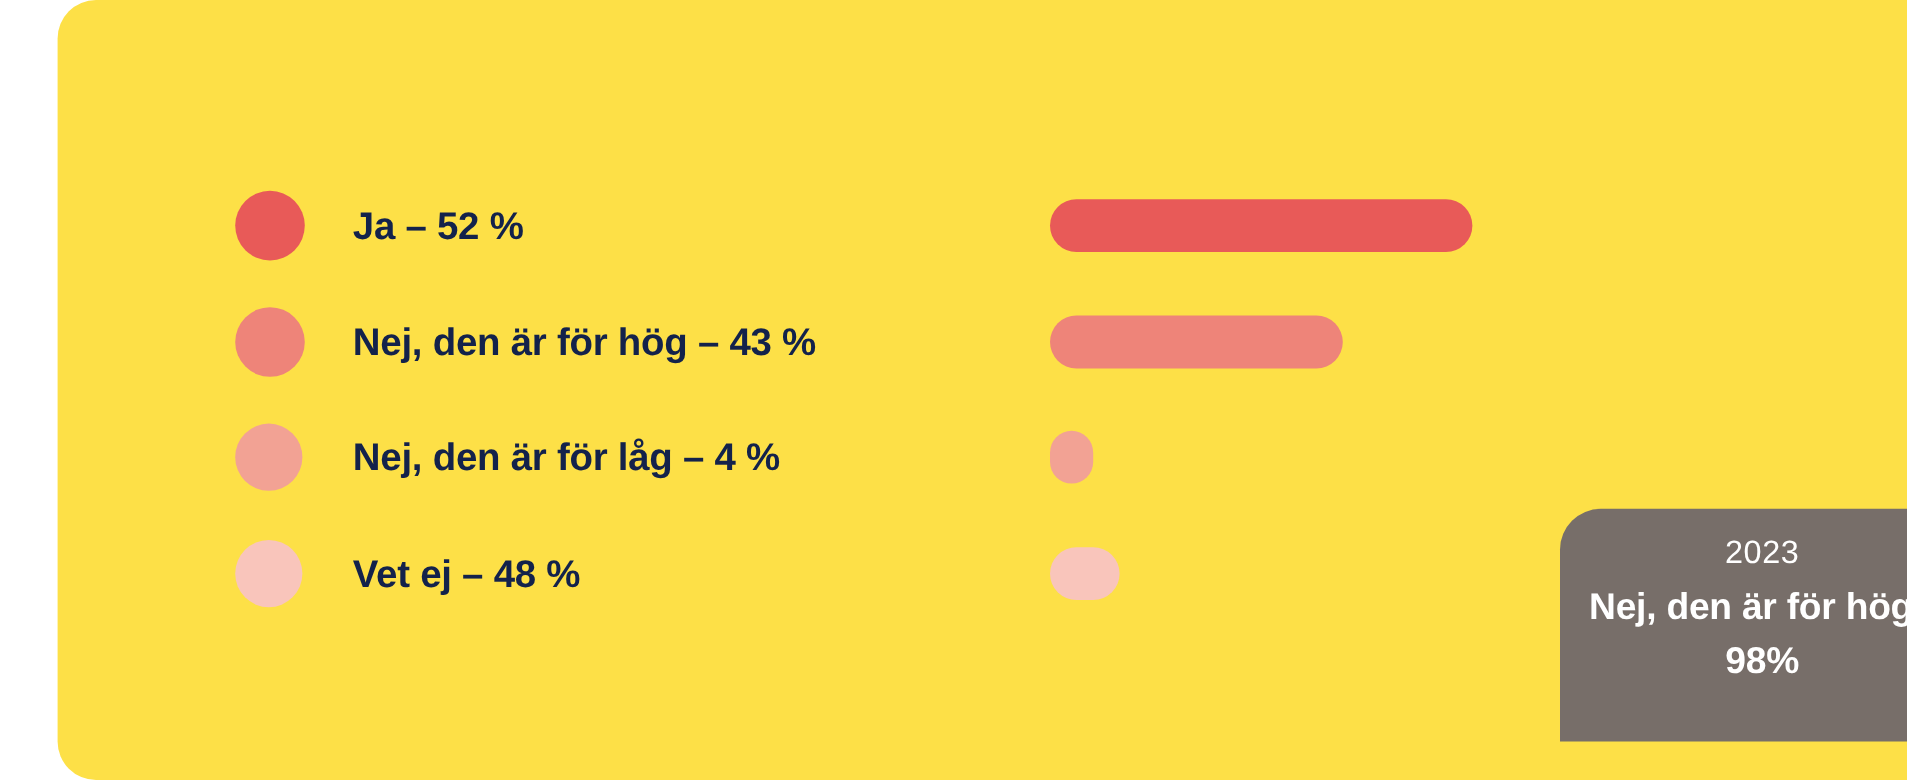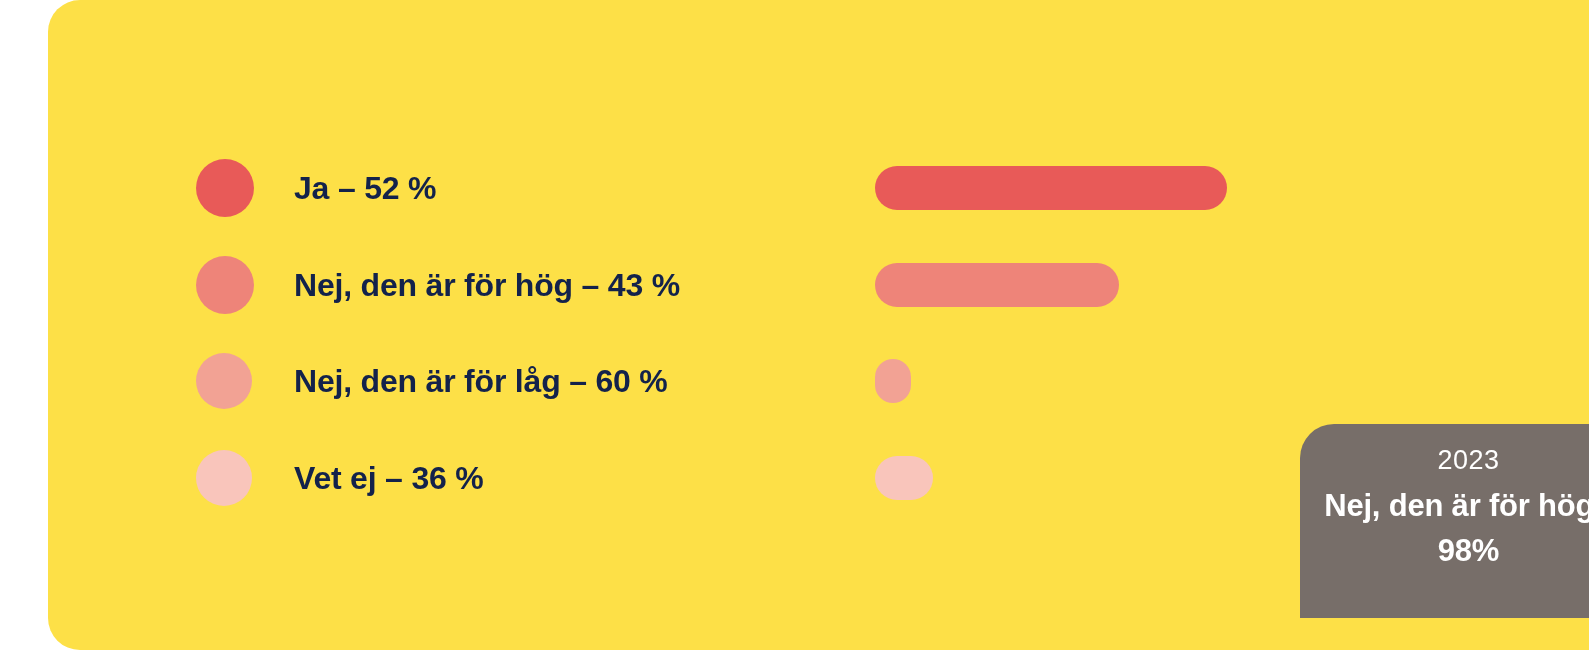--- a/index.html
+++ b/index.html
@@ -130,26 +130,26 @@
       <span class="legend-label">Ja – 52 %</span>
     </div>
 
     <div class="legend-row r1">
       <span class="legend-dot" style="background: rgb(238, 132, 121);"></span>
       <span class="legend-label">Nej, den är för hög – 43 %</span>
     </div>
 
     <div class="legend-row r2">
       <span class="legend-dot" style="background: rgb(242, 162, 148);"></span>
-      <span class="legend-label">Nej, den är för låg – 60 %</span>
+      <span class="legend-label">Nej, den är för låg – 4 %</span>
     </div>
 
     <div class="legend-row r3">
       <span class="legend-dot" style="background: rgb(249, 197, 187);"></span>
-      <span class="legend-label">Vet ej – 36 %</span>
+      <span class="legend-label">Vet ej – 48 %</span>
     </div>
 
   </div>
 
   <div id="bars">
 
     <div class="bar-track r0">
       <div class="bar" style="width: 352px; background: rgb(232, 90, 88);"></div>
     </div>
 

